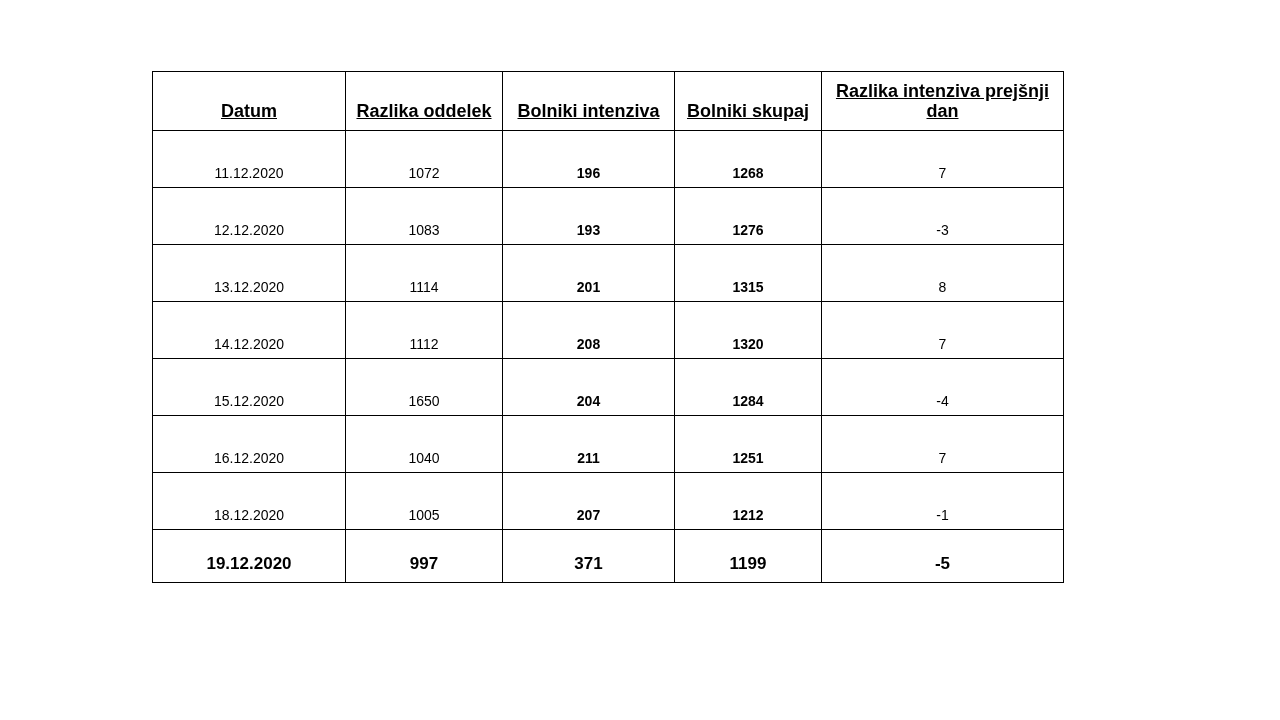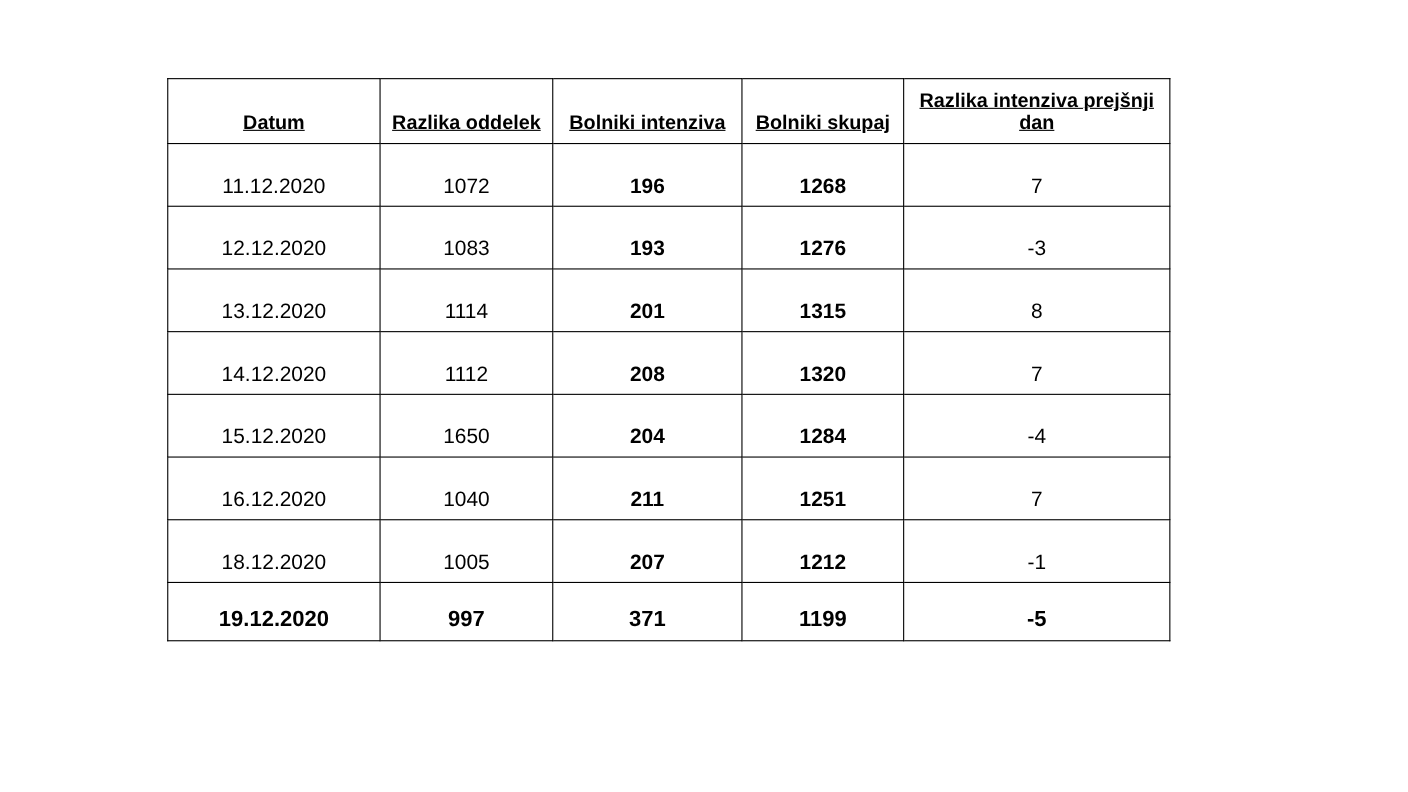--- a/index.html
+++ b/index.html
@@ -31,39 +31,39 @@
   table.data-table col.c-int     { width: 172px; }
   table.data-table col.c-skup    { width: 147px; }
   table.data-table col.c-razlika { width: 242px; }
 
   table.data-table th,
   table.data-table td {
     border: 1px solid #000000;
     text-align: center;
     vertical-align: bottom;
     padding: 0 4px 6px 4px;
-    font-size: 19px;
+    font-size: 14px;
     color: #000000;
     line-height: 1.1;
   }
   table.data-table thead th {
     height: 50px;
     font-weight: bold;
     font-size: 18px;
     vertical-align: bottom;
     padding-bottom: 8px;
     text-decoration: underline;
   }
   table.data-table tbody td {
     height: 50px;
   }
   table.data-table tbody tr.row-last td {
     height: 44px;
     font-weight: bold;
-    font-size: 20px;
+    font-size: 17px;
     padding-bottom: 8px;
     border-radius: 23px;
   }
   td.col-odd  { color: #3a6fb5; font-weight: normal; }
   td.col-int  { color: #c8651b; font-weight: bold; }
   td.col-skup { color: #6f9a41; font-weight: bold; }
   td.col-datum { color: #000000; }
   td.col-razlika { color: #000000; }
 </style>
 </head>

